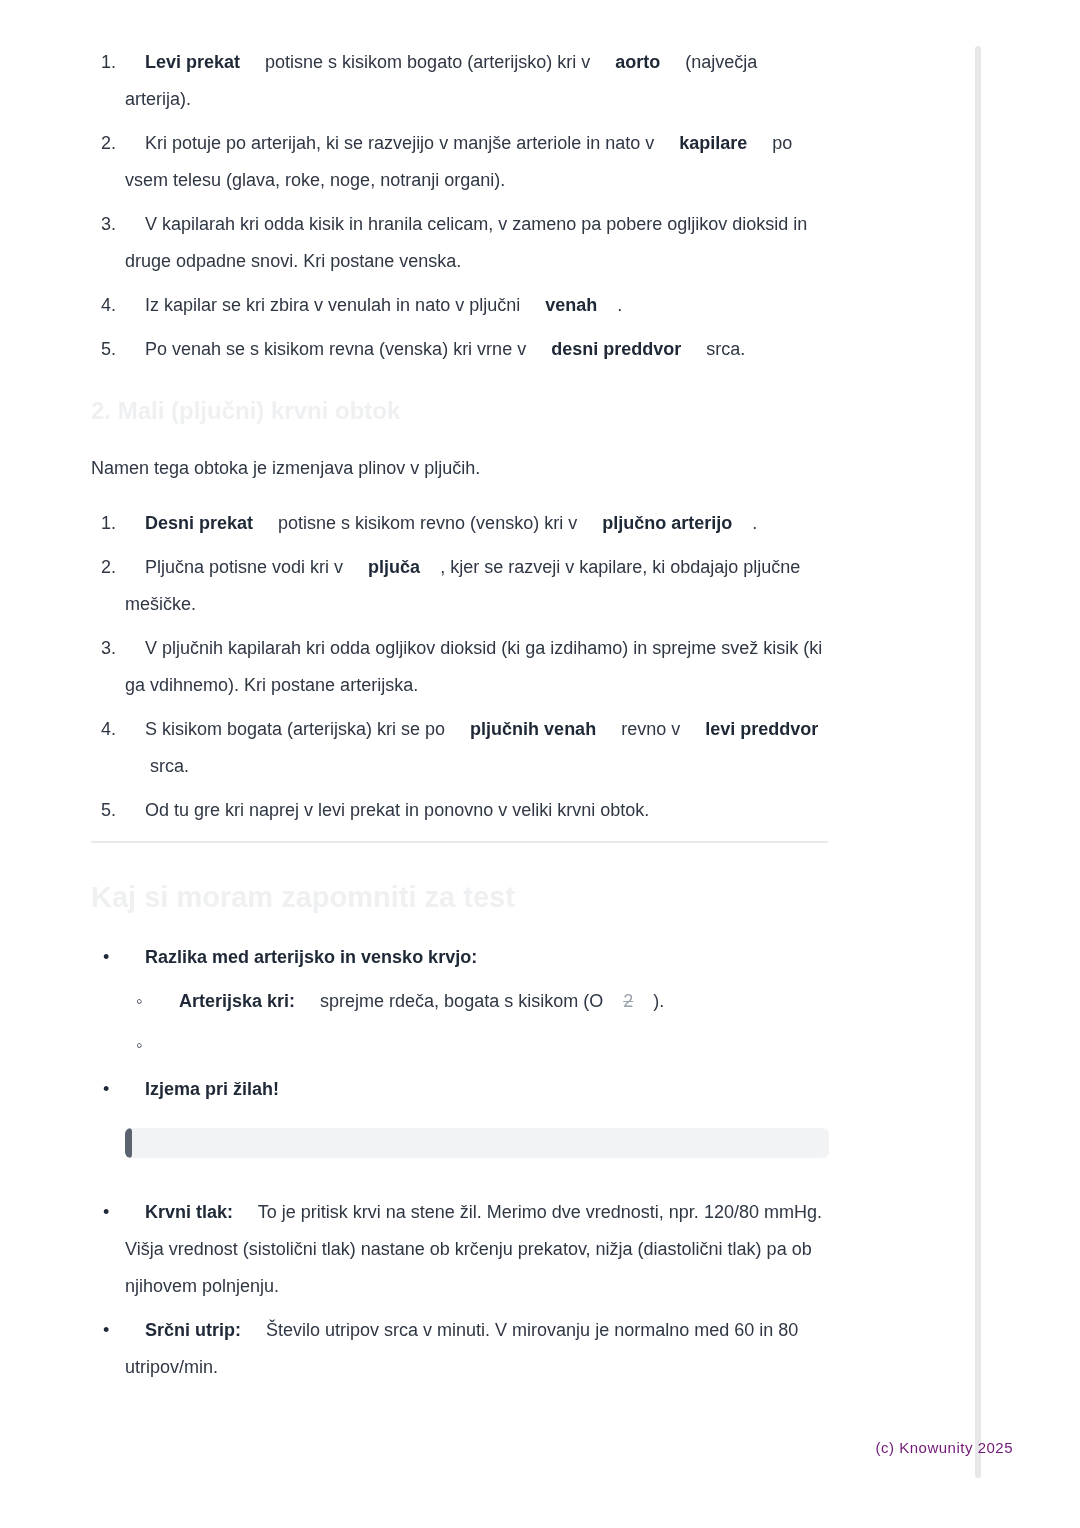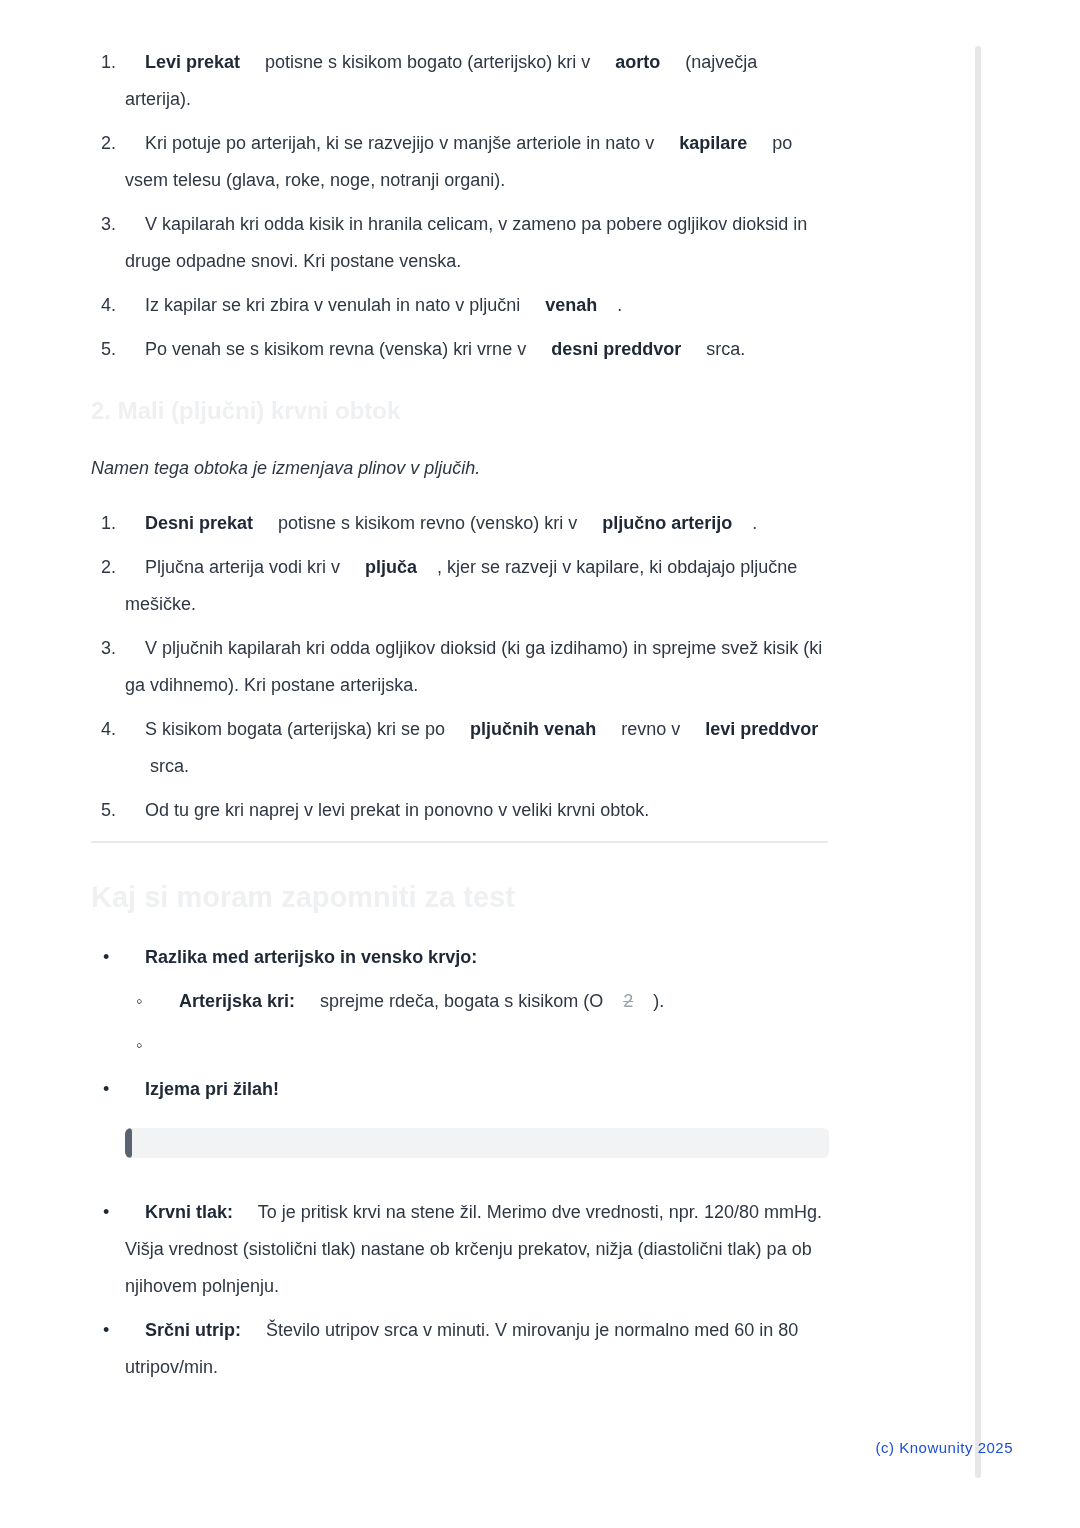--- a/index.html
+++ b/index.html
@@ -11,33 +11,33 @@
   .s{color:#9aa2ad;text-decoration:line-through;}
   .oli{display:flex;margin-bottom:7px;}
   .oli .num{flex:0 0 34px;padding-left:10px;box-sizing:border-box;}
   .oli .txt{flex:1;}
   .bul{display:flex;margin-bottom:7px;}
   .bul .marker{flex:0 0 34px;padding-left:12px;box-sizing:border-box;color:#1e2836;}
   .bul.sub{margin-left:34px;margin-bottom:7px;}
   .bul.sub .marker{padding-left:11px;}
   .heading-lg{font-size:29px;line-height:40px;font-weight:700;color:#eef0f2;margin:0 0 22px 0;}
   .heading-md{font-size:24px;line-height:34px;font-weight:700;color:#eef0f2;margin:26px 0 22px 0;}
-  .para{margin:0 0 18px 0;font-style:italic;}
+  .para{margin:0 0 18px 0;}
   .list{margin:0 0 0 0;}
   .gap-after-list{margin-bottom:18px;}
   .divider{height:2px;background:#e9e9eb;border-radius:1px;margin:12px 0 34px 0;}
   .callout{display:flex;margin:20px 0 36px 34px;width:704px;box-sizing:border-box;
            background:#f2f3f5;border-radius:6px;overflow:hidden;}
   .callout-bar{width:7px;flex:0 0 7px;background:#5b6370;border-radius:4px;}
   .callout-text{flex:1;padding:15px 37px 15px 33px;text-align:justify;
                 font-size:17.5px;line-height:33px;}
   .scrollbar{position:absolute;left:975px;top:46px;width:6px;height:1432px;
              background:#e7e7e9;border-radius:3px;}
   .watermark{position:absolute;top:1438px;right:67px;font-size:15px;line-height:20px;
-             color:#1d4ed8;letter-spacing:0.5px;}
+             color:#701a75;letter-spacing:0.5px;}
 </style>
 </head>
 <body>
 
 <div class="page">
 
   <div class="content">
 
     <div class="list gap-after-list">
         <div class="oli">
@@ -66,21 +66,21 @@
 
     <p class="para">Namen tega obtoka je izmenjava plinov v pljučih.</p>
 
     <div class="list">
         <div class="oli">
           <span class="num">1.</span>
           <div class="txt"><span class="run b">Desni prekat</span><span class="run"> potisne s kisikom revno (vensko) kri v </span><span class="run b">pljučno arterijo</span><span class="run">.</span></div>
         </div>
         <div class="oli">
           <span class="num">2.</span>
-          <div class="txt"><span class="run">Pljučna arterija vodi kri v </span><span class="run b">pljuča</span><span class="run">, kjer se razveji v kapilare, ki obdajajo pljučne mešičke.</span></div>
+          <div class="txt"><span class="run">Pljučna potisne vodi kri v </span><span class="run b">pljuča</span><span class="run">, kjer se razveji v kapilare, ki obdajajo pljučne mešičke.</span></div>
         </div>
         <div class="oli">
           <span class="num">3.</span>
           <div class="txt"><span class="run">V pljučnih kapilarah kri odda ogljikov dioksid (ki ga izdihamo) in sprejme svež kisik (ki ga vdihnemo). Kri postane arterijska.</span></div>
         </div>
         <div class="oli">
           <span class="num">4.</span>
           <div class="txt"><span class="run">S kisikom bogata (arterijska) kri se po </span><span class="run b">pljučnih venah</span><span class="run"> revno v </span><span class="run b">levi preddvor</span><span class="run"> srca.</span></div>
         </div>
         <div class="oli">

